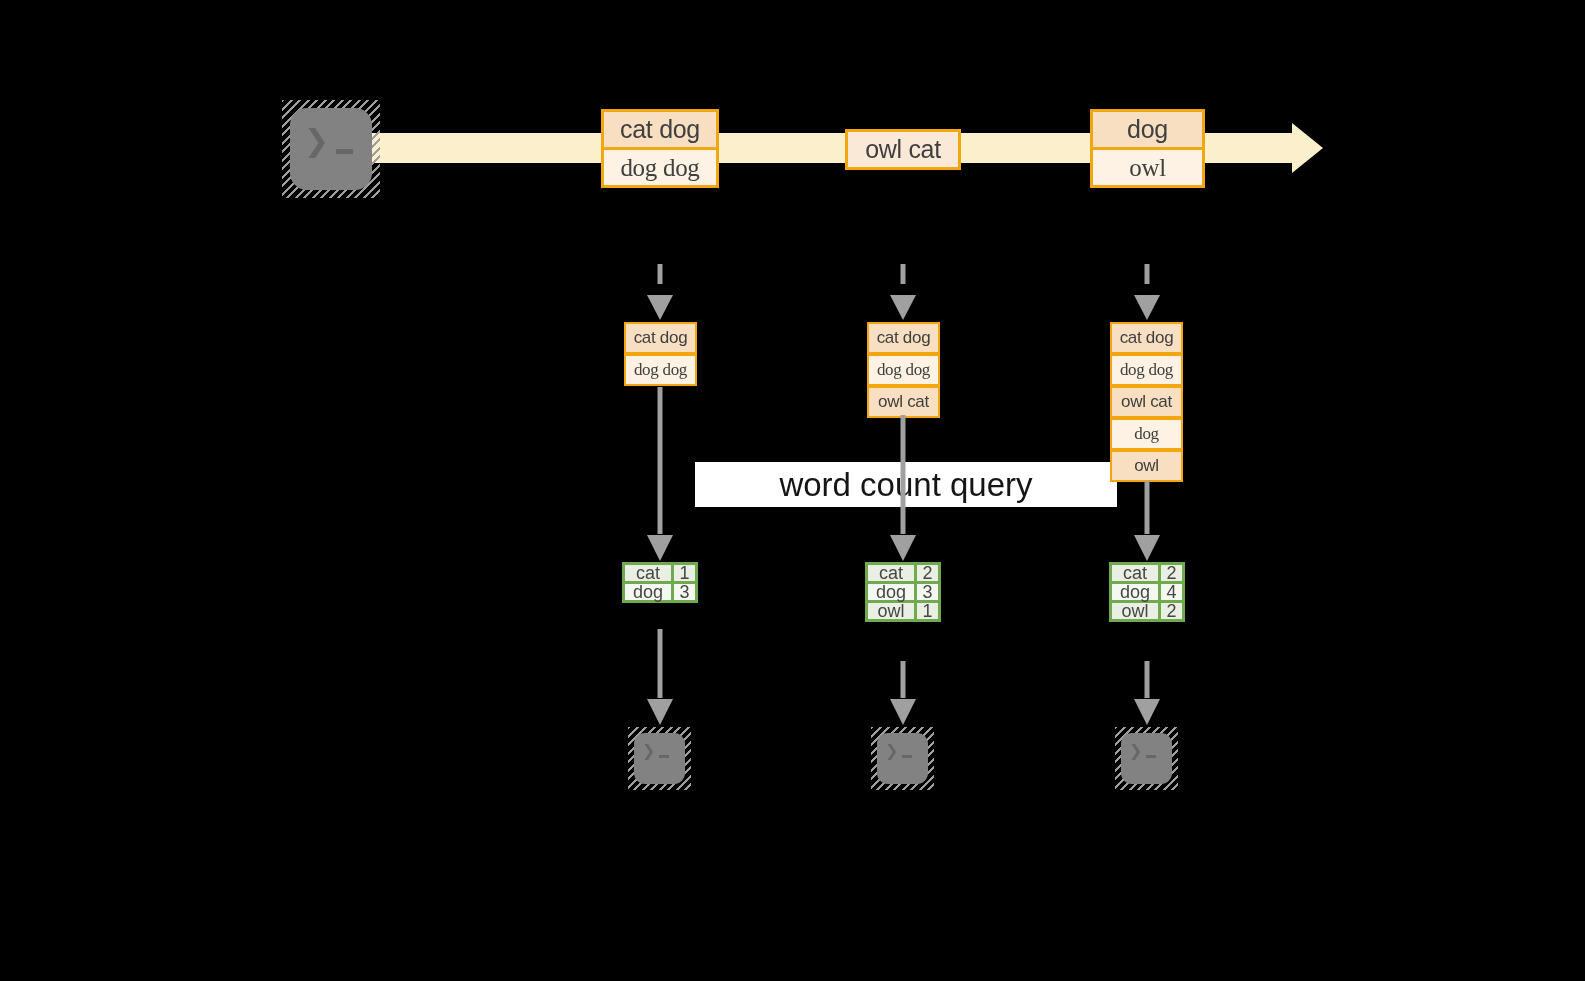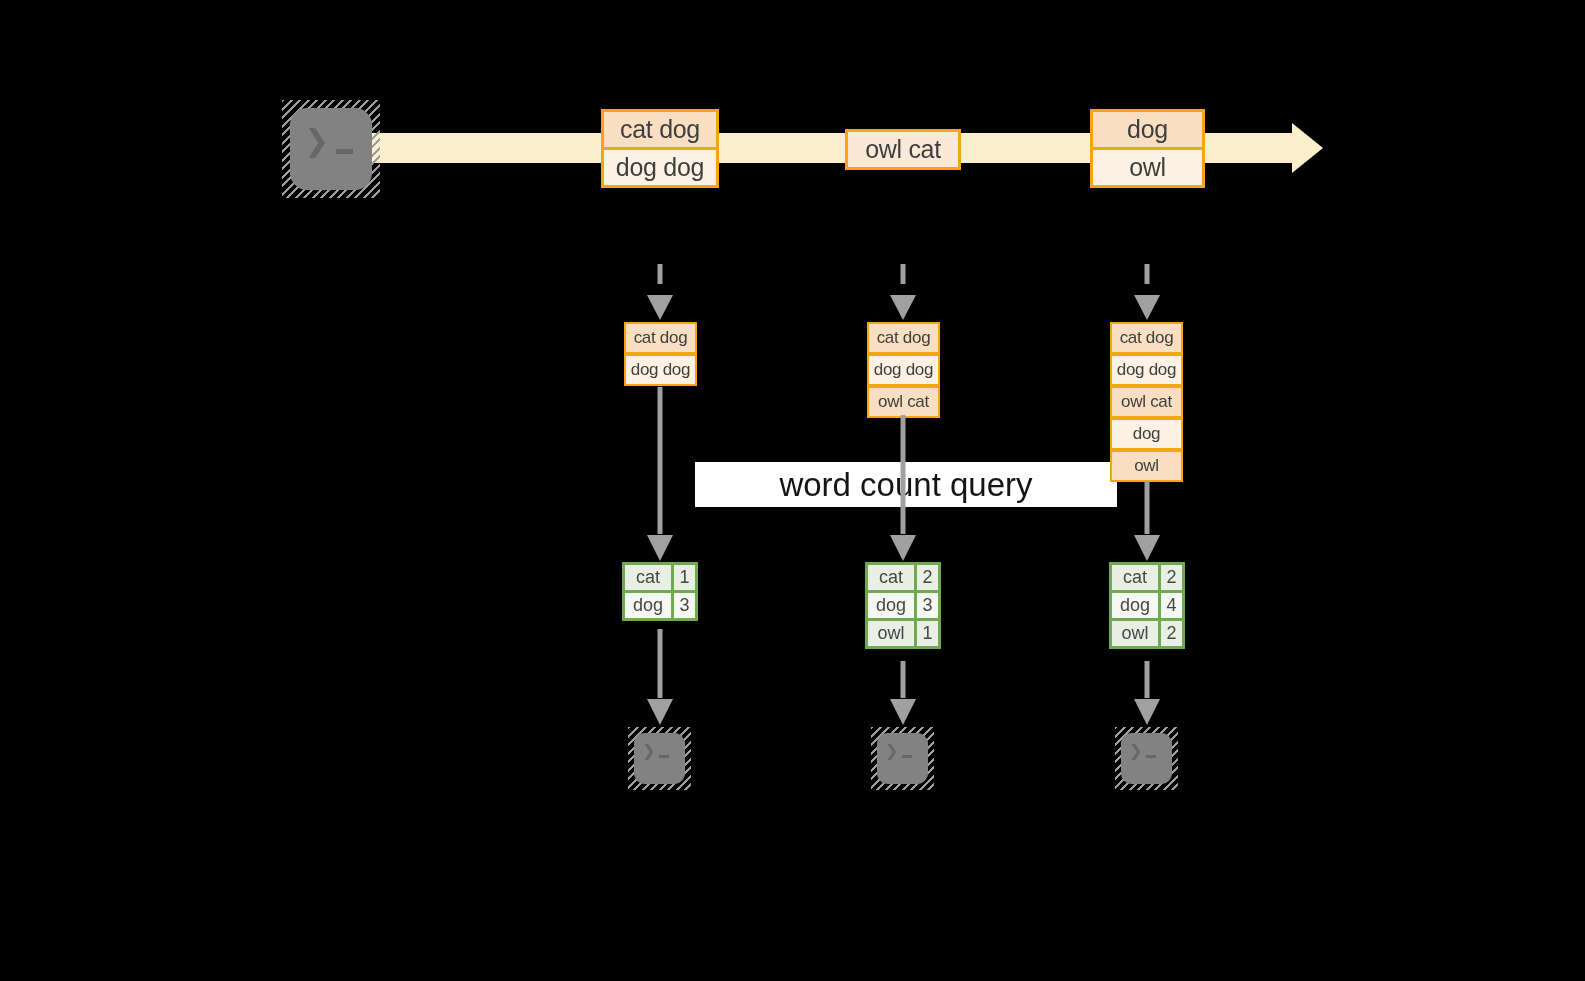--- a/index.html
+++ b/index.html
@@ -36,29 +36,29 @@
   .term-sm .bar{width:10px;height:3px;margin:0 0 1px 4px;}
   
   .event-box{position:absolute;border:3px solid var(--amber);box-sizing:border-box;background:var(--peach-light);z-index:2;}
   .event-box .srow{height:35px;line-height:35px;text-align:center;font-size:25px;letter-spacing:-0.3px;color:var(--text-dark);}
   .event-box .srow + .srow{border-top:3px solid var(--amber);}
   
   .wstack{position:absolute;width:73px;z-index:2;}
   .wstack .srow{height:32px;line-height:27px;box-sizing:border-box;border:2px solid var(--amber);
     text-align:center;font-size:17px;letter-spacing:-0.3px;color:var(--text-dark);}
   .srow.dark{background:var(--peach-dark);}
-  .srow.light{background:var(--peach-light);}
+  .srow.light{background:var(--peach-light);font-family:Liberation Serif, serif;}
   #event-1 .srow.dark{background:var(--peach-mid);}
   
   .query-label{position:absolute;left:695px;top:462px;width:422px;height:45px;background:var(--query-bg);
     display:flex;align-items:center;justify-content:center;font-size:33px;color:var(--query-text);z-index:1;}
   
   .ctable{position:absolute;width:76px;background:var(--green-border);padding:3px;box-sizing:border-box;
     display:flex;flex-direction:column;gap:3px;z-index:2;}
-  .crow{display:flex;gap:3px;height:25px;flex:none;}
+  .crow{display:flex;gap:3px;height:16px;flex:none;}
   .ccell{display:flex;align-items:center;justify-content:center;font-size:18px;color:#474747;}
   .cword{flex:1;}
   .cnum{width:21px;}
   .crow.dark .ccell{background:var(--green-dark);}
   .crow.light .ccell{background:var(--green-light);}
   
   .arr{position:absolute;overflow:visible;z-index:3;}
   .arr line{stroke:var(--arrow-gray);stroke-width:5;}
   .arr polygon{fill:var(--arrow-gray);}
   .arr.dashed line{stroke-dasharray:20 10;}

